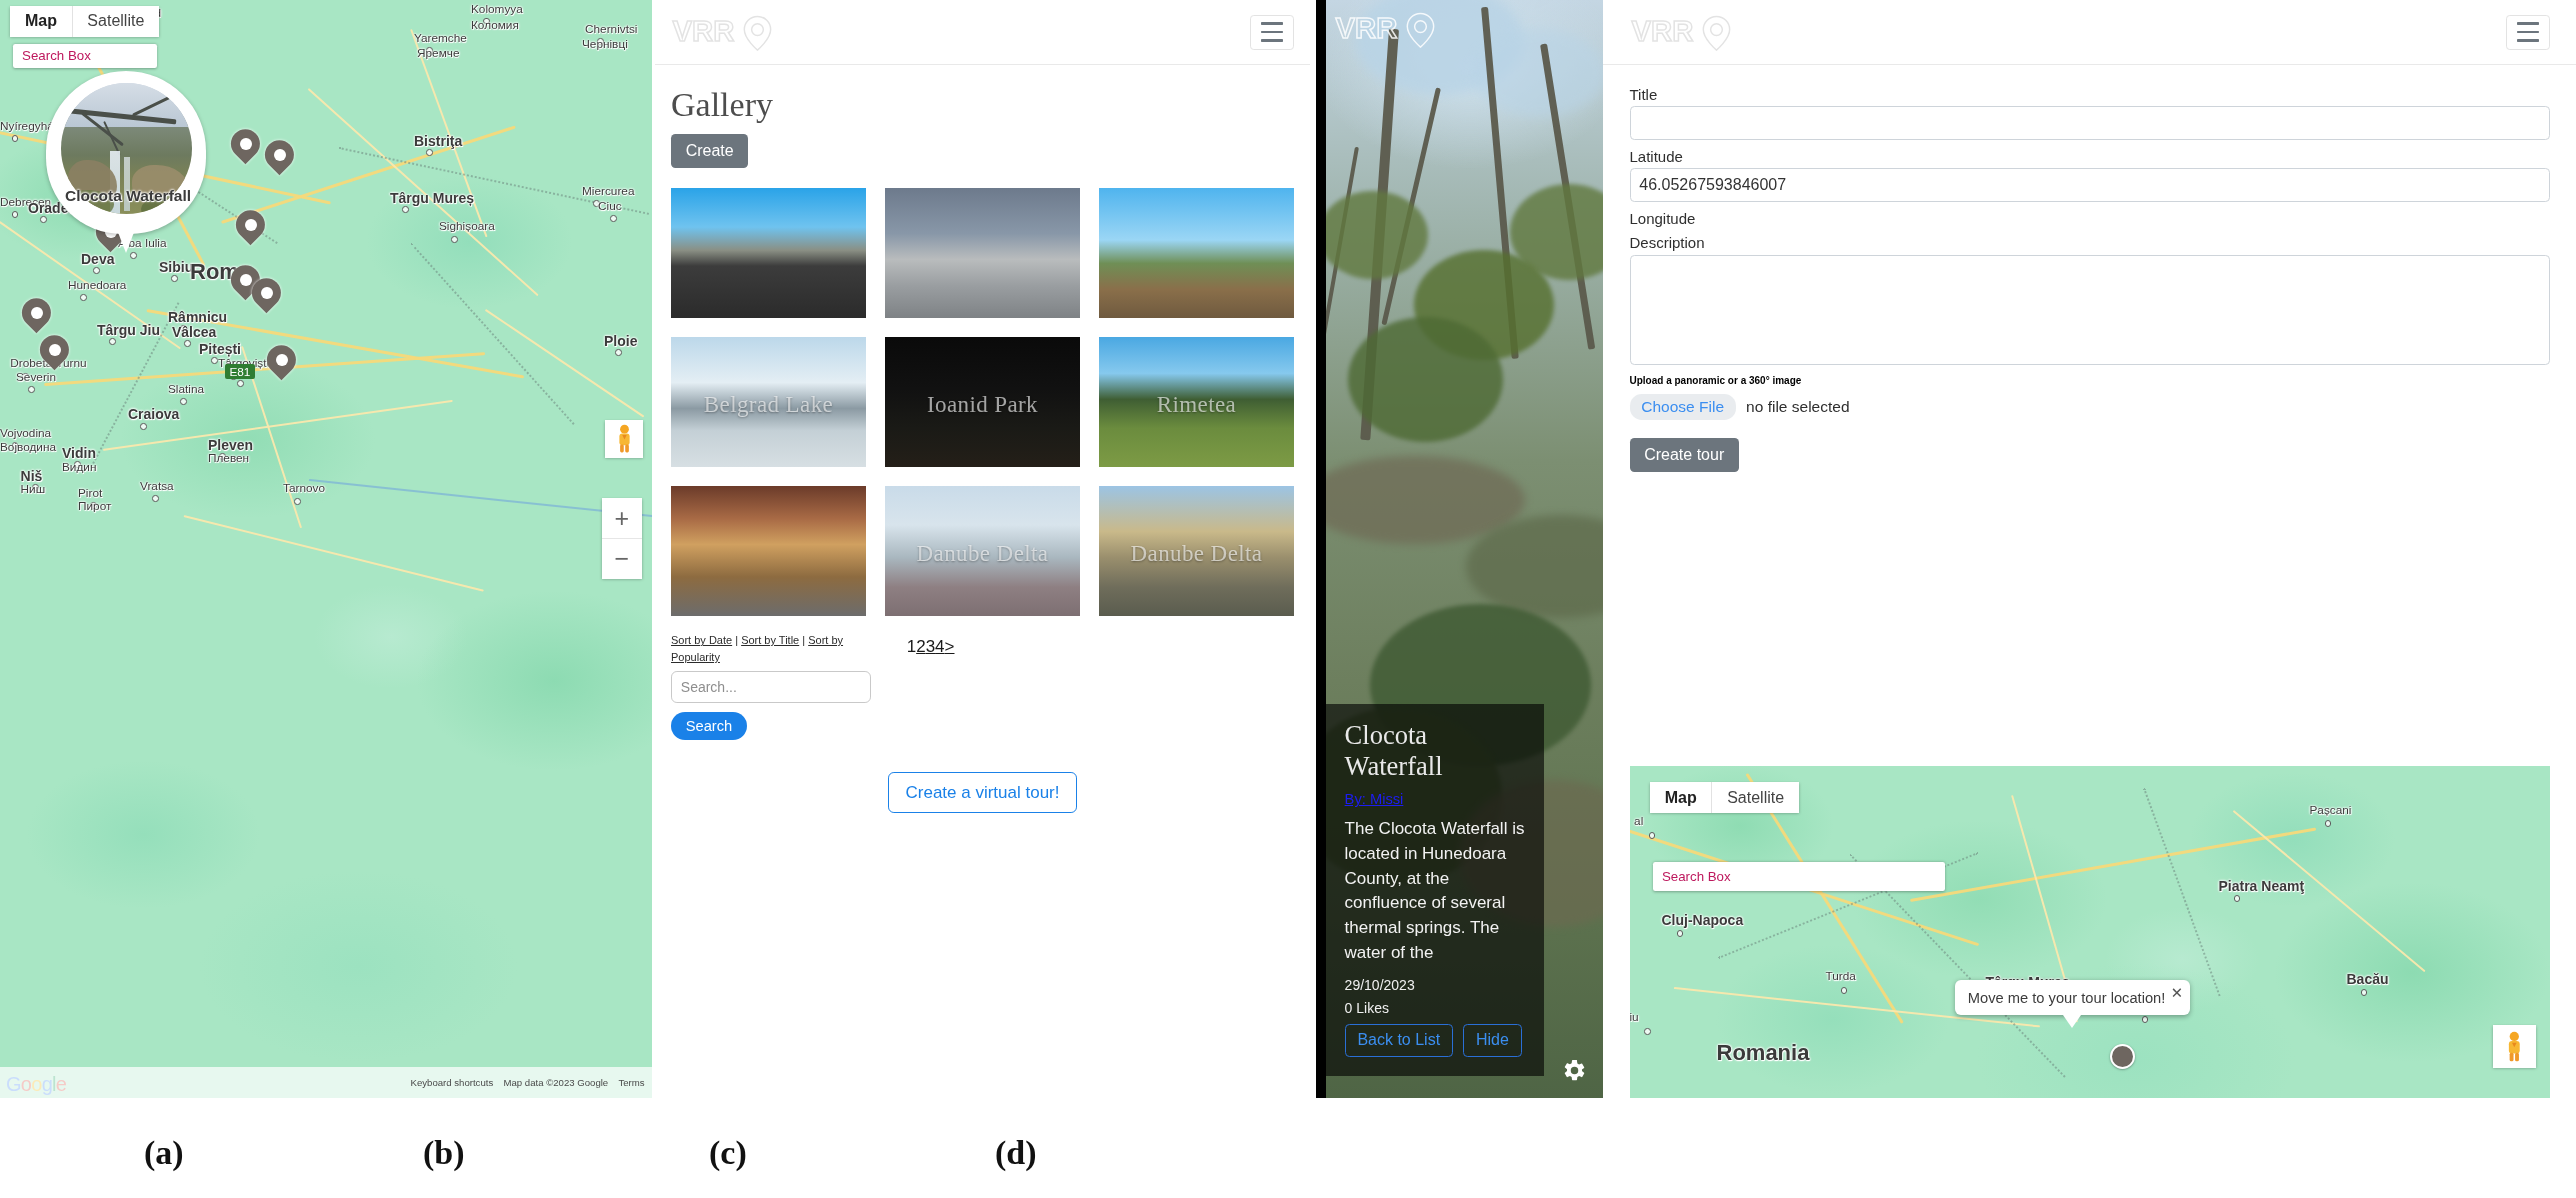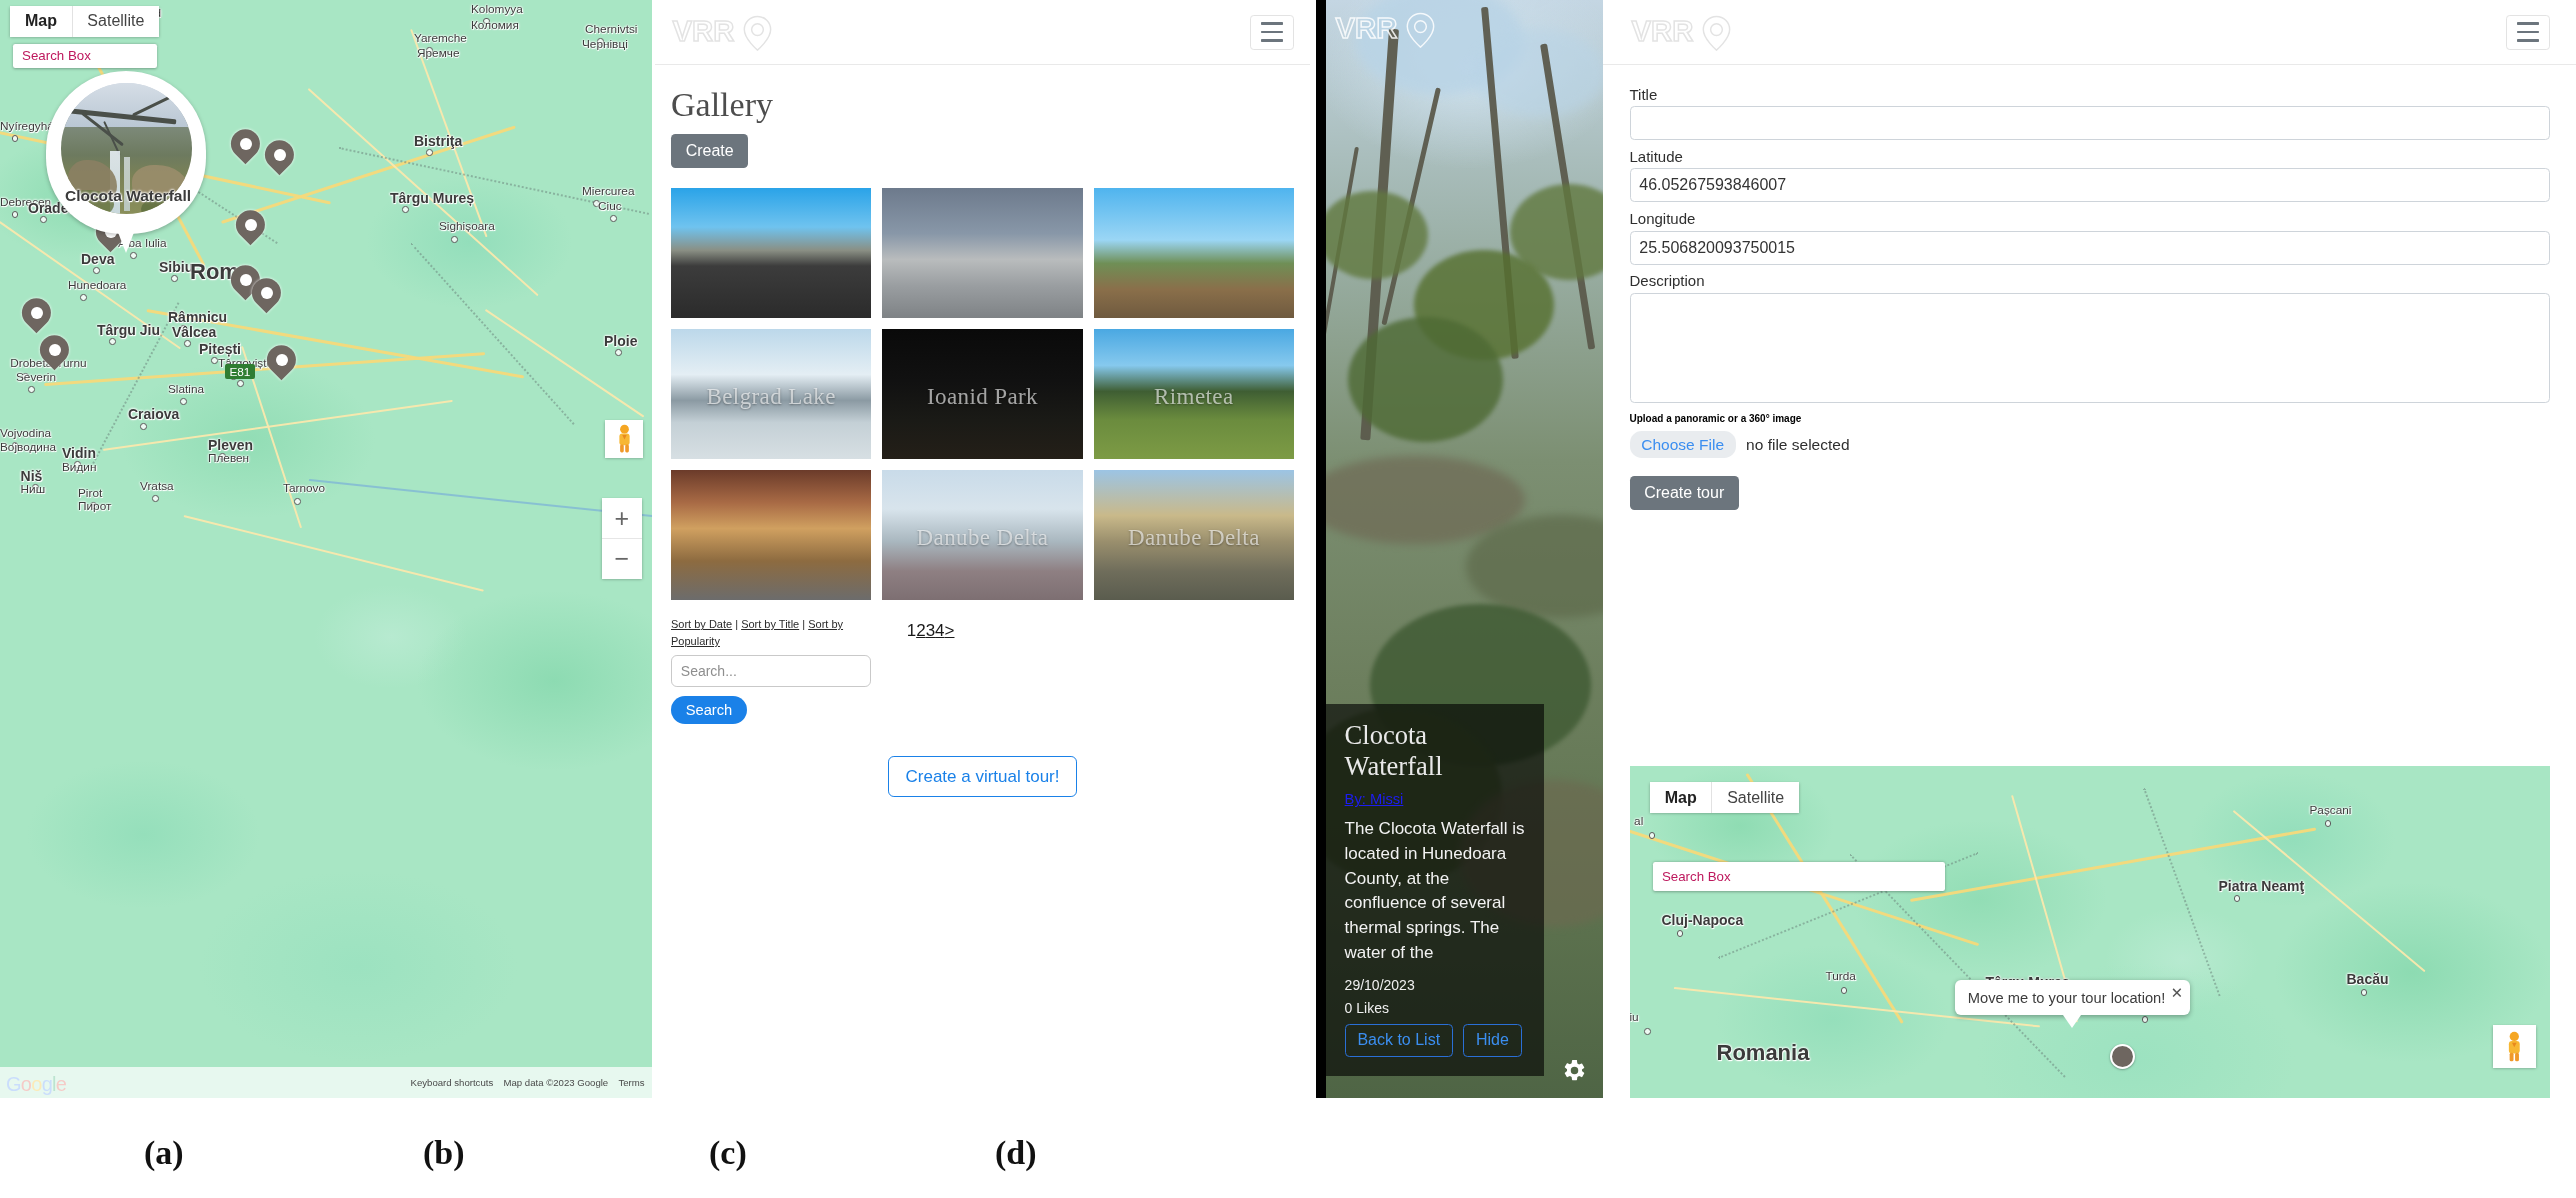--- a/index.html
+++ b/index.html
@@ -101,21 +101,21 @@
   .hamburger { width: 44px; height: 35px; border: 0.7px solid #e3e3e3; border-radius: 3.7px;
     display: flex; flex-direction: column; align-items: center; justify-content: center; gap: 5.2px;
     background: #fff; }
   .hamburger i { display: block; width: 22px; height: 2.9px; background: #6c757d; border-radius: 0.7px; }
 
   .gal-title { font-family: "Liberation Serif", serif; font-size: 34px; color: #4d4d4d;
     font-weight: 400; margin: 20.6px 0 0 16px; }
   .btn-dark { display: inline-block; background: #6c757d; color: #fff; border: none;
     border-radius: 4.4px; padding: 8px 14.7px; font-size: 16px; margin: 10.3px 0 0 16px; }
 
-  .grid { margin: 20.6px 16px 0 16px; display: grid; grid-template-columns: repeat(3, 1fr); gap: 11px; }
+  .grid { margin: 20.6px 16px 0 16px; display: grid; grid-template-columns: repeat(3, 1fr); gap: 19px; }
   .cell { position: relative; height: 130px; overflow: hidden; }
   .cell .cap { position: absolute; left: 0; right: 0; top: 52%; transform: translateY(-50%);
     text-align: center; color: rgba(255,255,255,.62); font-family: "Liberation Serif", serif;
     font-size: 23px; letter-spacing: 0.4px; text-shadow: 0 0.7px 2.2px rgba(0,0,0,.35); }
 
   .sortbar { margin: 16px 16px 0 16px; display: flex; align-items: flex-start; gap: 14.7px; }
   .sortlinks { font-size: 11px; color: #2b2b2b; line-height: 1.5; max-width: 221px; }
   .sortlinks a { color: #2b2b2b; text-decoration: underline; }
   .pager { font-size: 17px; color: #1a1a1a; padding-top: 4.4px; white-space: nowrap; }
   .pager a { color: #1a1a1a; text-decoration: underline; }
@@ -512,21 +512,20 @@
           </div>
         </div>
 
         <div class="form" style="padding:13.3px 26.5px 0 26.5px;">
           <div id="d-fields">
               <label>Title</label>
               <div class="inp"></div>
               <label>Latitude</label>
               <div class="inp">46.05267593846007</div>
               <label>Longitude</label>
-              <div class="inp">25.506820093750015</div>
             </div>
 
           <label>Description</label>
           <div class="ta"></div>
 
           <div class="uploadtxt">Upload a panoramic or a 360° image</div>
           <div class="filerow">
             <div class="filebtn">Choose File</div>
             <div class="filename">no file selected</div>
           </div>

